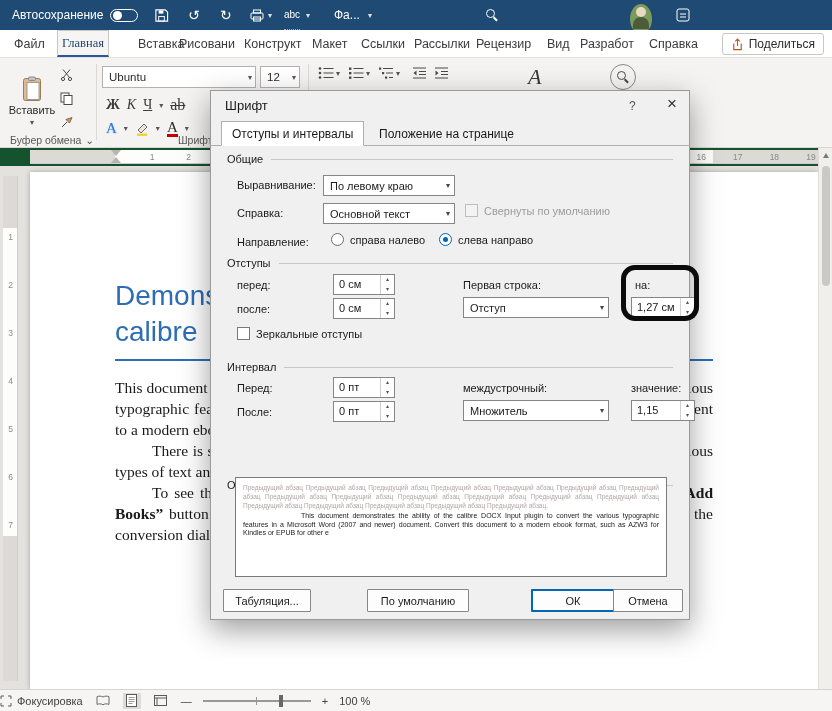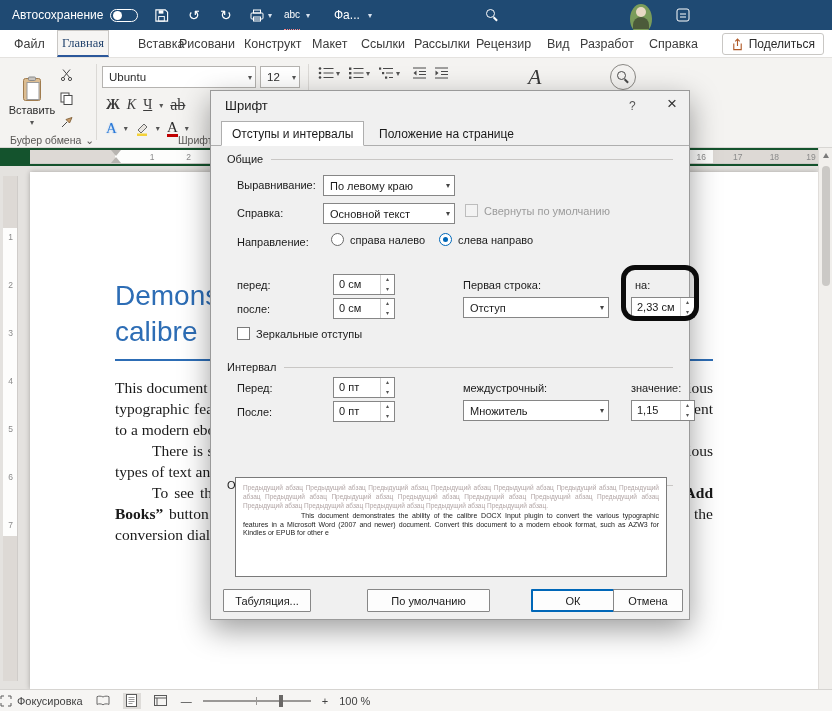--- a/index.html
+++ b/index.html
@@ -407,20 +407,24 @@
     <span class="dlg-label" style="left:26px;top:145px">Направление:</span>
     <label class="radio" style="left:120px;top:142px">
       <span class="dot"></span>
       <span>справа налево</span>
     </label>
     <label class="radio sel" style="left:228px;top:142px">
       <span class="dot"></span>
       <span>слева направо</span>
     </label>
 
+    <div class="sect" style="top:166px">
+      <span>Отступы</span>
+        <span class="line"></span>
+    </div>
 
     <span class="dlg-label" style="left:26px;top:188px">перед:</span>
     <div class="spin" style="left:122px;top:183px;width:62px">
       <span class="val">0 см</span>
       <span class="btns">
           <span>▴</span>
           <span>▾</span>
         </span>
     </div>
     <span class="dlg-label" style="left:252px;top:188px">Первая строка:</span>
@@ -432,21 +436,21 @@
       <span class="btns">
           <span>▴</span>
           <span>▾</span>
         </span>
     </div>
     <div class="combo" style="left:252px;top:206px;width:146px">
       <span>Отступ</span>
       <span class="arr">▾</span>
     </div>
     <div class="spin" style="left:420px;top:206px;width:64px">
-      <span class="val">2,33 см</span>
+      <span class="val">1,27 см</span>
       <span class="btns">
           <span>▴</span>
           <span>▾</span>
         </span>
     </div>
 
     <label class="chk" style="left:26px;top:236px">
       <span class="box"></span>
       <span>Зеркальные отступы</span>
     </label>
@@ -492,21 +496,21 @@
       <span>Образец</span>
         <span class="line"></span>
     </div>
 
     <div class="preview">
       <div class="prev-gray">Предыдущий абзац Предыдущий абзац Предыдущий абзац Предыдущий абзац Предыдущий абзац Предыдущий абзац Предыдущий абзац Предыдущий абзац Предыдущий абзац Предыдущий абзац Предыдущий абзац Предыдущий абзац Предыдущий абзац Предыдущий абзац Предыдущий абзац Предыдущий абзац Предыдущий абзац Предыдущий абзац.</div>
       <div class="prev-black">This document demonstrates the ability of the calibre DOCX Input plugin to convert the various typographic features in a Microsoft Word (2007 and newer) document. Convert this document to a modern ebook format, such as AZW3 for Kindles or EPUB for other e</div>
     </div>
 
     <div class="btn" style="left:12px;top:498px;width:88px">Табуляция...</div>
-    <div class="btn" style="left:156px;top:498px;width:123px">По умолчанию</div>
+    <div class="btn" style="left:156px;top:498px;width:102px">По умолчанию</div>
     <div class="btn default" style="left:320px;top:498px;width:84px">ОК</div>
     <div class="btn" style="left:402px;top:498px;width:70px">Отмена</div>
 
     <div class="annotation"></div>
   </div>
 
   <div class="statusbar" actable="false">
     <div class="sb-right">
       <span class="sb-item">
         <svg width="12" height="12" viewBox="0 0 12 12">

